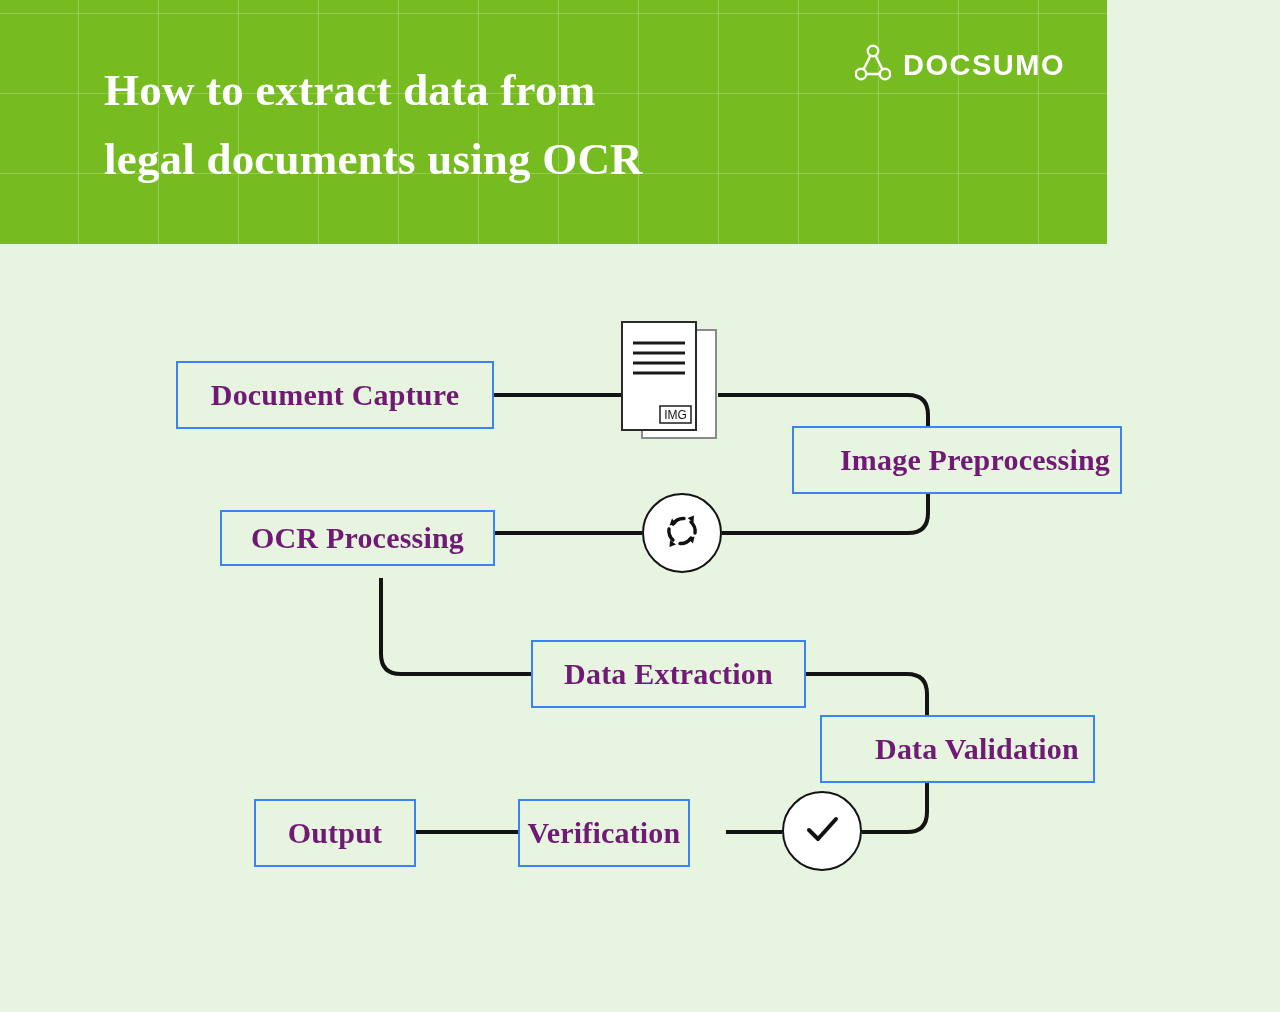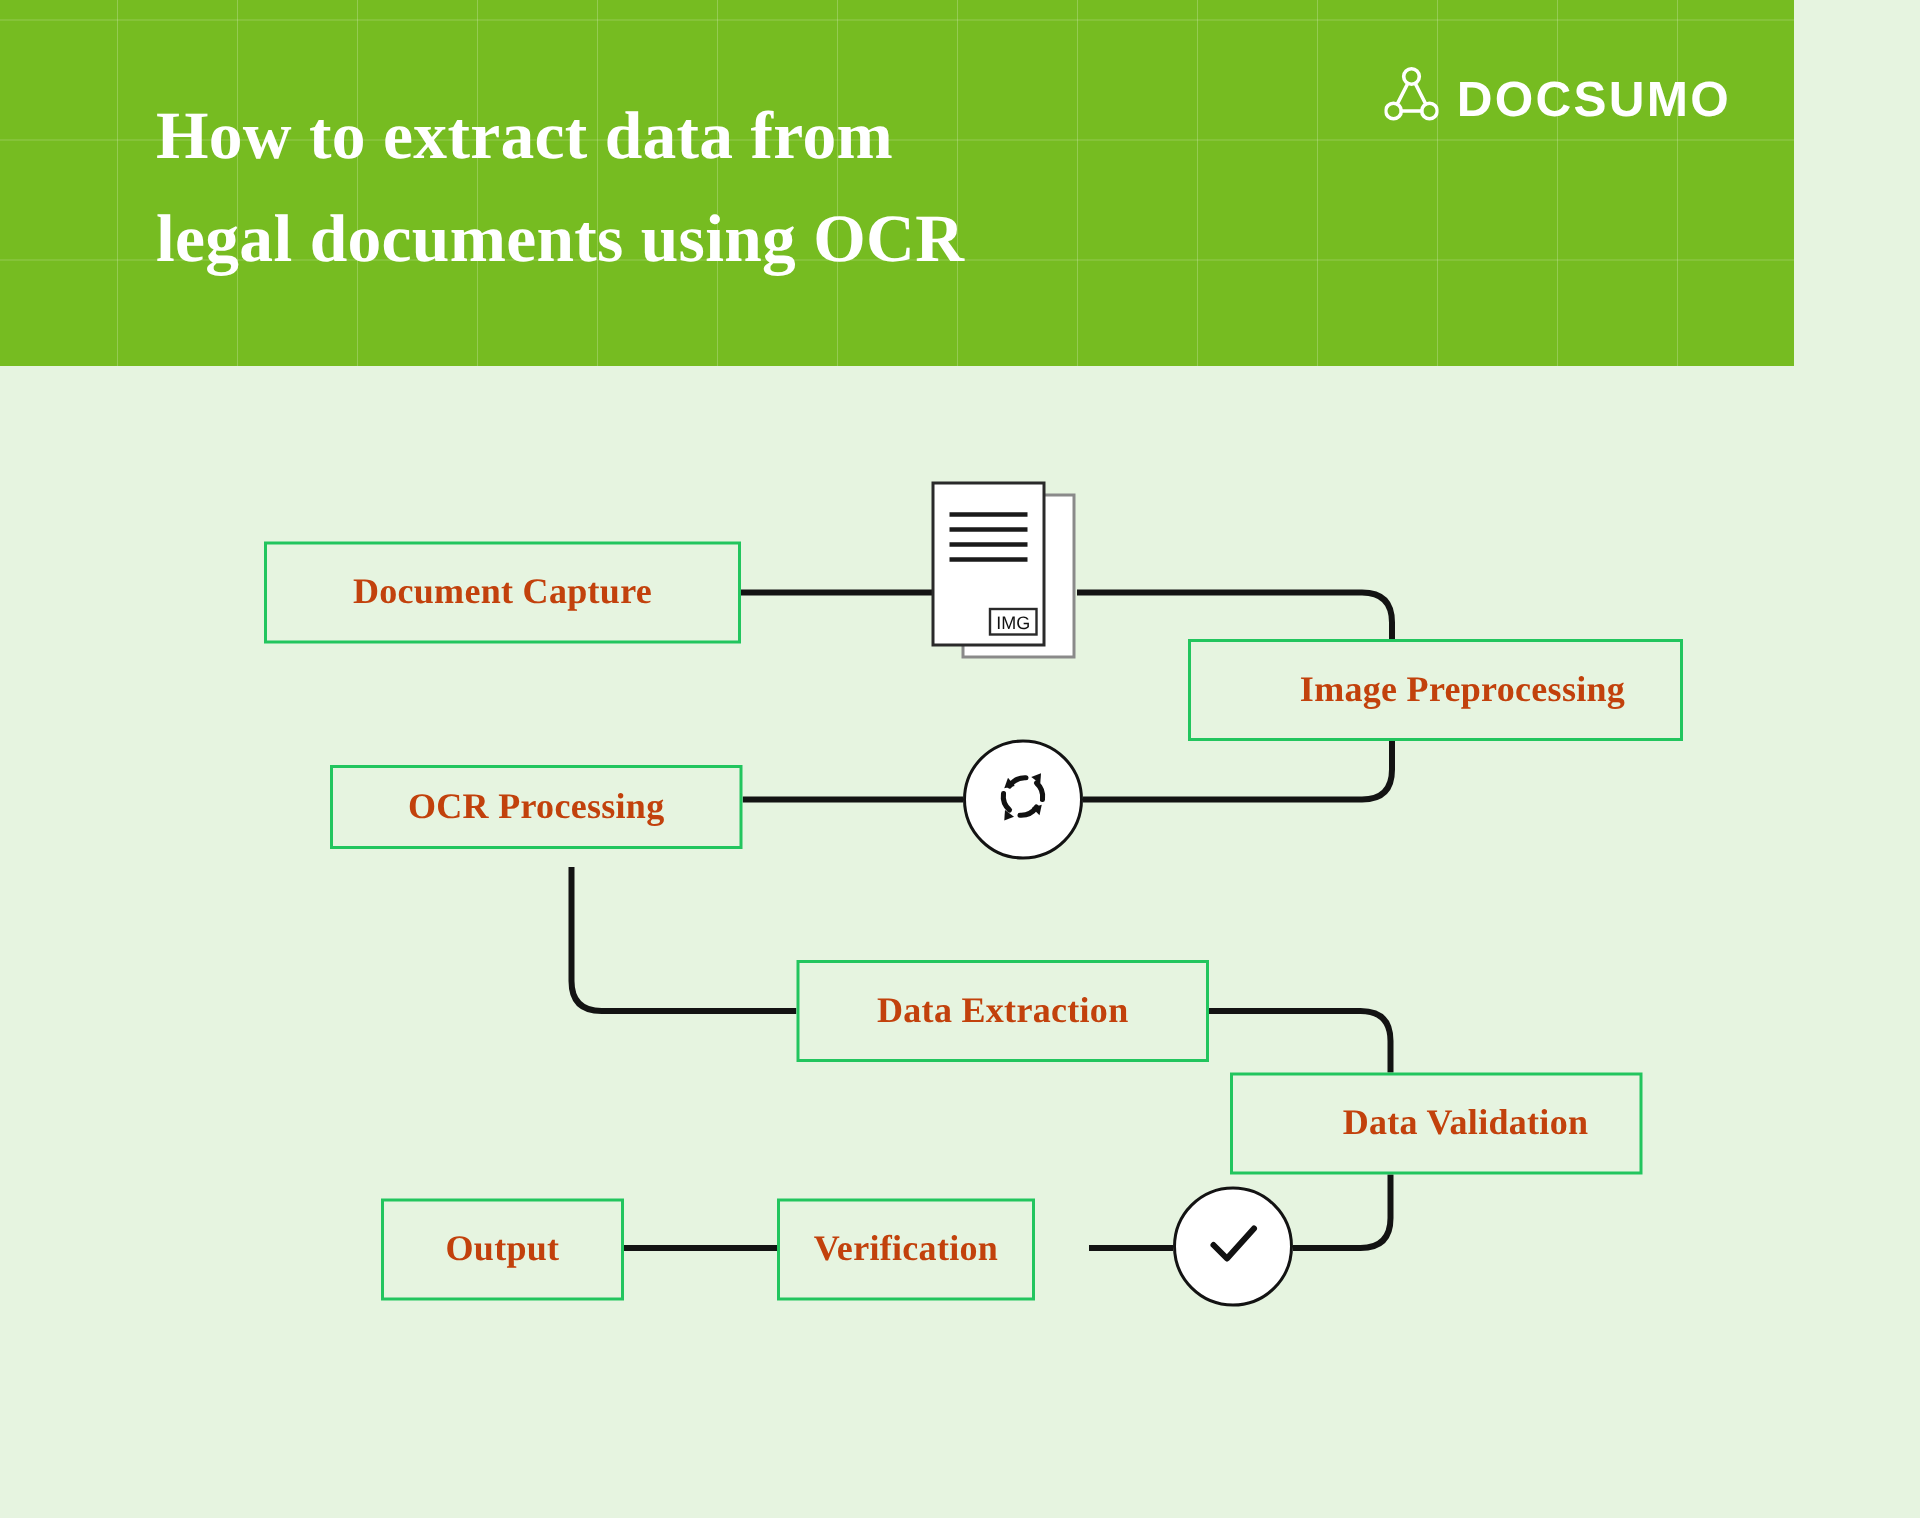--- a/index.html
+++ b/index.html
@@ -17,21 +17,21 @@
     position: relative;
     width: 1280px;
     height: 1012px;
     background: #e6f4e0;
   }
 
   
   #header {
     position: absolute;
     left: 0; top: 0;
-    width: 1196px;
+    width: 1107px;
     height: 244px;
     background: #76bc21;
     overflow: hidden;
   }
   #header-grid {
     position: absolute;
     left: 0; top: 0;
     width: 1280px; height: 244px;
     background-image:
       linear-gradient(to right, rgba(255,255,255,0.22) 1px, transparent 1px),
@@ -57,47 +57,47 @@
     right: 42px;
     top: 44px;
     display: flex;
     align-items: center;
     gap: 12px;
   }
   #logo-mark { display:block; }
   #logo-text {
     color: #ffffff;
     font-family: "Liberation Sans", sans-serif;
-    font-size: 33px;
+    font-size: 29px;
     font-weight: bold;
     letter-spacing: 1.5px;
   }
 
   
   #diagram {
     position: absolute;
     left: 0; top: 244px;
     width: 1280px;
     height: 768px;
   }
   #edges {
     position: absolute;
     left: 0; top: 0;
     width: 1280px; height: 768px;
   }
   .node {
     position: absolute;
     box-sizing: border-box;
-    border: 2px solid #22c55e;
+    border: 2px solid #3b82f6;
     background: #e6f4e0;
-    color: #c2410c;
+    color: #701a75;
     display: flex;
     align-items: center;
     justify-content: center;
-    font-size: 24px;
+    font-size: 30px;
     font-weight: bold;
     letter-spacing: 0.2px;
     z-index: 3;
   }
   .circle-node {
     position: absolute;
     box-sizing: border-box;
     border: 2px solid #131313;
     border-radius: 50%;
     background: #ffffff;

